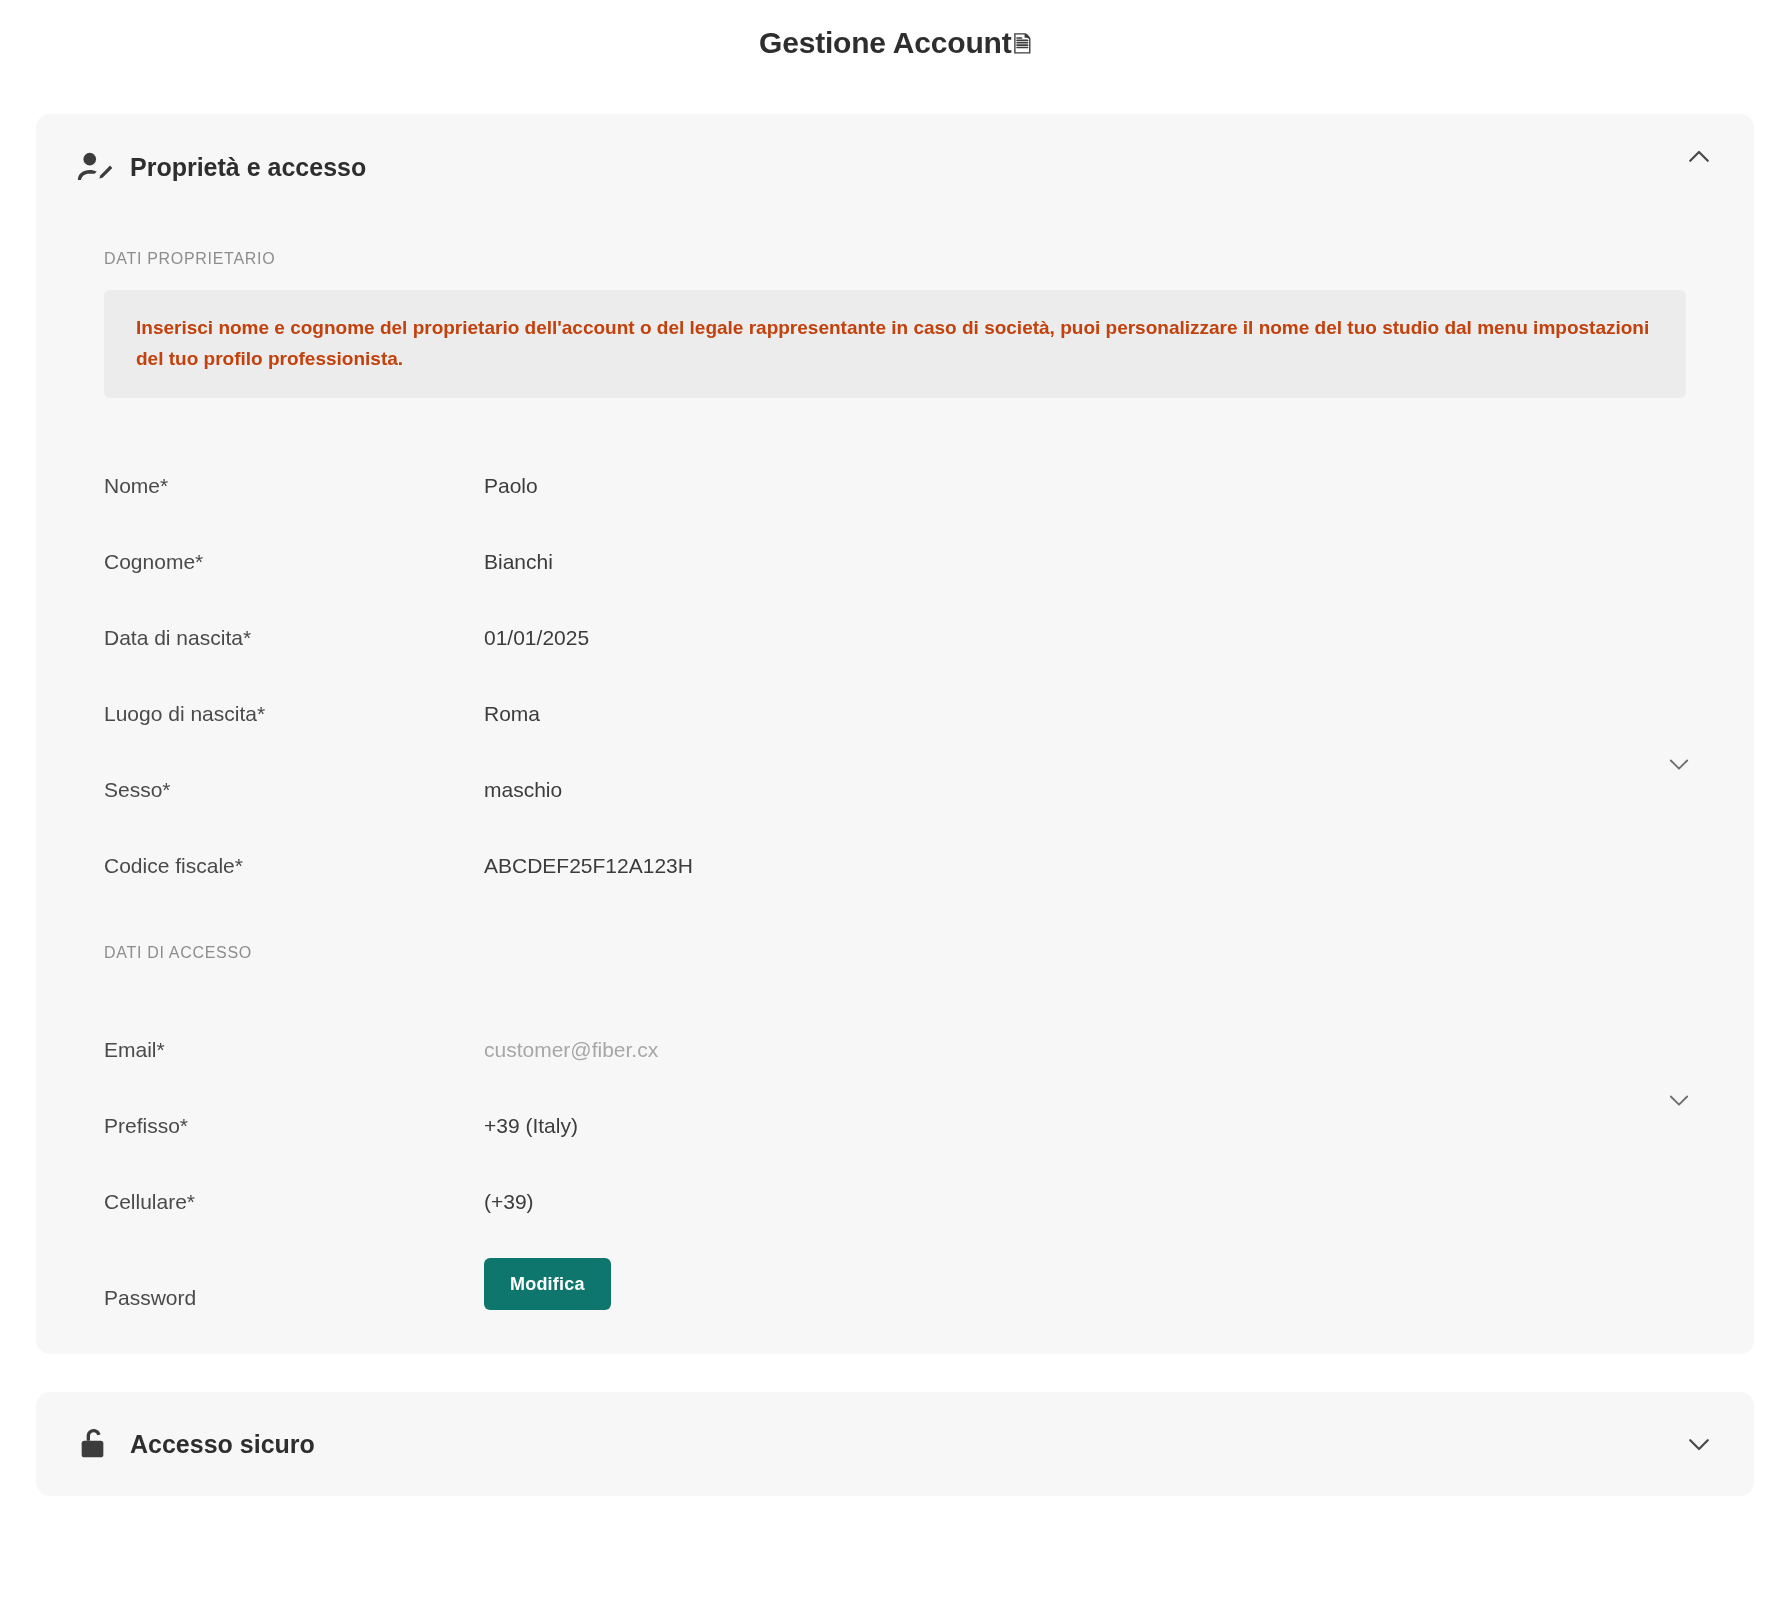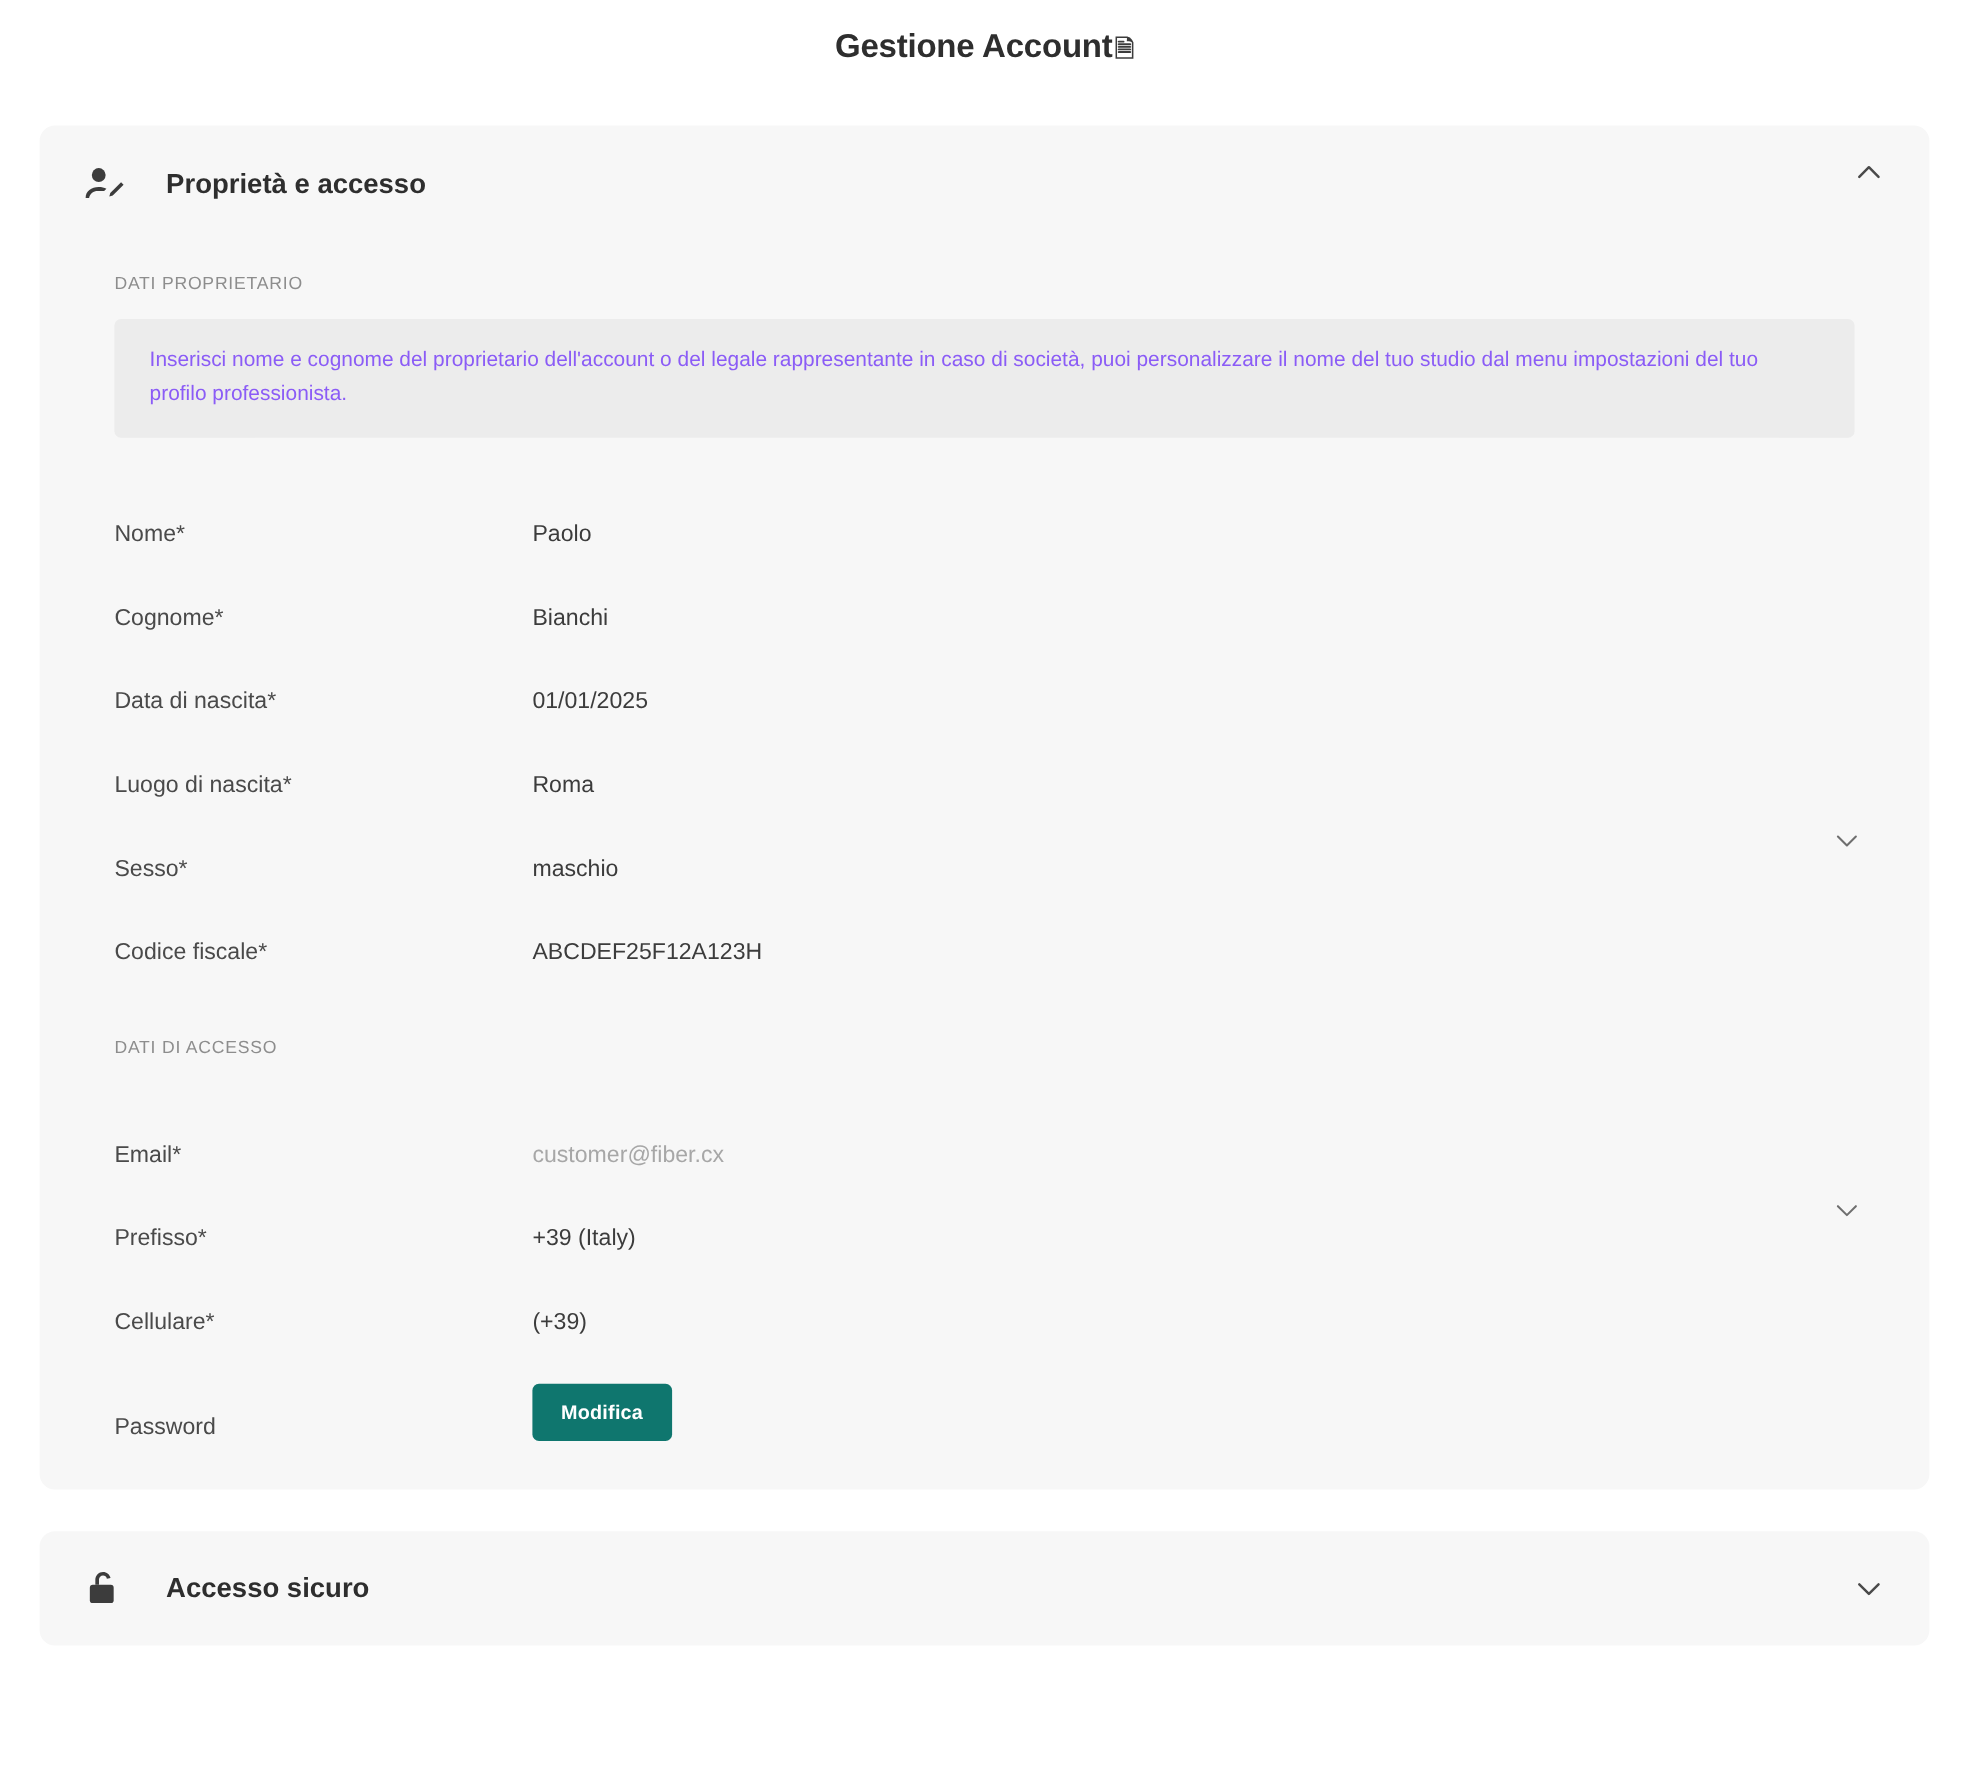--- a/index.html
+++ b/index.html
@@ -61,21 +61,20 @@
     display: flex;
     align-items: center;
     justify-content: center;
     margin-right: 12px;
     color: #3c3c3c;
   }
   .card-header .header-title {
     font-size: 25px;
     font-weight: bold;
     color: #2e2e2e;
-    margin-left: 21px;
   }
   .chevron {
     position: absolute;
     right: 38px;
     top: 50%;
     transform: translateY(-50%);
     width: 34px;
     height: 34px;
     color: #4a4a4a;
     display: flex;
@@ -94,22 +93,23 @@
     padding-top: 66px;
   }
 
   .info-box {
     margin: 22px 68px 0 68px;
     background: #ececec;
     border-radius: 6px;
     padding: 22px 32px 24px 32px;
     font-size: 19px;
     line-height: 31px;
-    color: #8b5cf6;
+    color: #c2410c;
     max-width: 1590px;
+    font-weight: bold;
   }
 
   .field-row {
     display: flex;
     align-items: flex-end;
     padding: 0 68px;
     height: 76px;
     position: relative;
   }
   .field-label {

